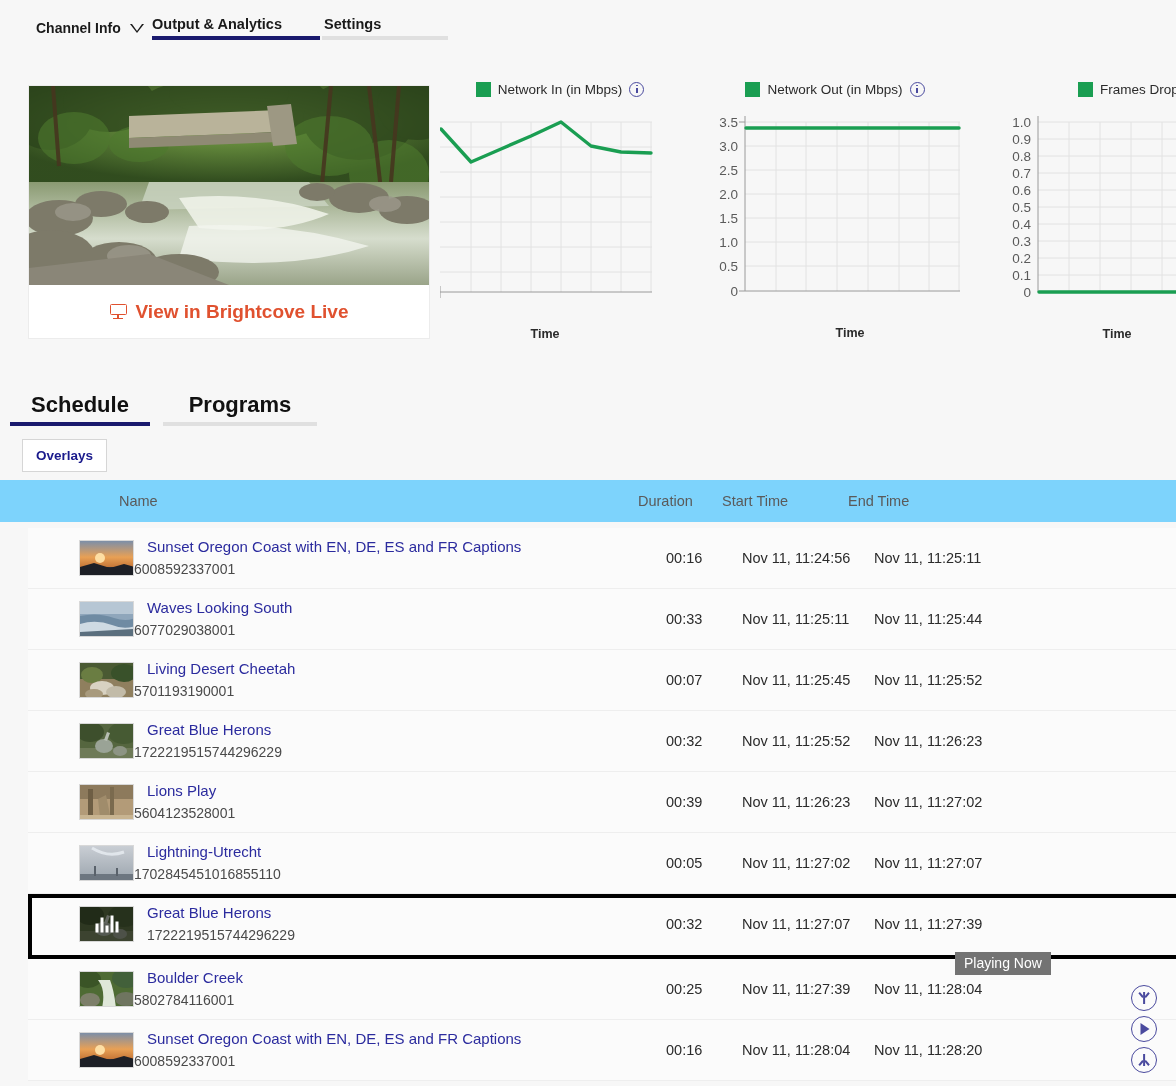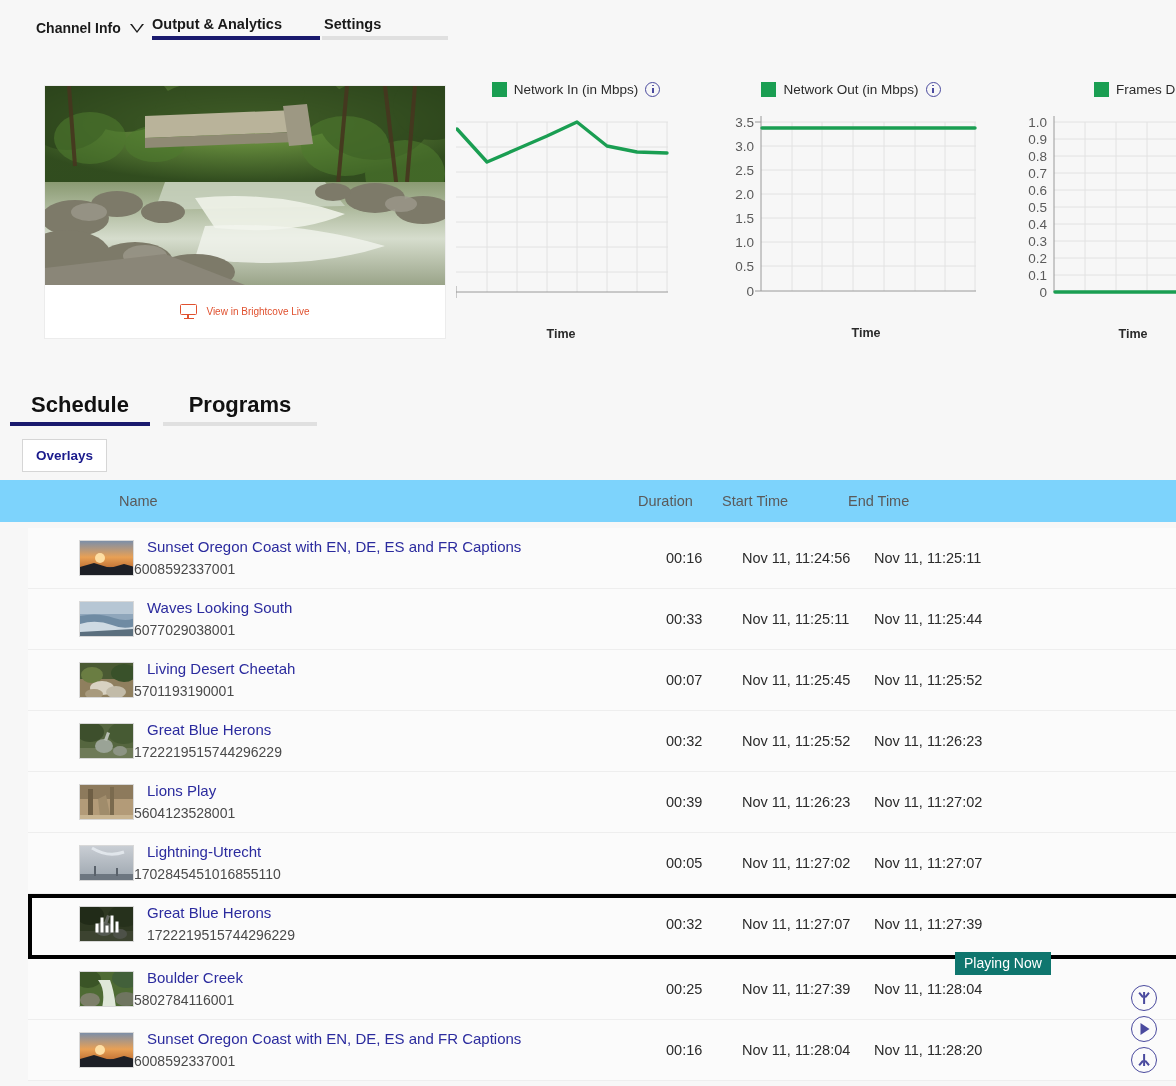--- a/index.html
+++ b/index.html
@@ -44,37 +44,37 @@
     border-right: 5.2px solid transparent;
     border-top: 7px solid #f7f7f7;
   }
   .tabwrap { position: relative; height: 44px; }
   .tab-out { position: absolute; left: 152px; top: 12px; width: 168px; text-align: center; }
   .tab-set { position: absolute; left: 324px; top: 12px; width: 122px; text-align: center; }
   .bar-active { position: absolute; height: 4px; background: #1a1a6e; }
   .bar-idle { position: absolute; height: 4px; background: #e0e0e0; }
 
   
-  .analytics { position: absolute; left: 16px; top: 78px; width: 1018px; height: 280px; }
+  .analytics { position: absolute; left: 0; top: 78px; width: 1018px; height: 280px; }
 
   .video-card {
     position: absolute; left: 29px; top: 8px; width: 400px; height: 252px;
     background: #fff; box-shadow: 0 0 0 1px #ececec;
     z-index: 5;
   }
   .video-still {
     position: absolute; left: 0; top: 0; width: 400px; height: 199px;
     overflow: hidden; background: #3c5a2a;
   }
   .video-link-bar {
     position: absolute; left: 0; bottom: 0; width: 400px; height: 53px;
     background: #fff; display: flex; align-items: center; justify-content: center;
     gap: 9px; cursor: pointer;
   }
-  .video-link-bar .txt { font-size: 10px; color: #e0512f; }
+  .video-link-bar .txt { font-size: 19px; color: #e0512f; font-weight: bold; }
   .monitor-ico { width: 17px; height: 15px; position: relative; }
   .monitor-ico .scr {
     position: absolute; left: 0; top: 0; width: 17px; height: 11px;
     border: 1.6px solid #e0512f; border-radius: 1.5px;
   }
   .monitor-ico .stand {
     position: absolute; left: 7px; top: 11px; width: 2px; height: 3px; background: #e0512f;
   }
   .monitor-ico .base {
     position: absolute; left: 3.5px; top: 13.5px; width: 10px; height: 1.6px; background: #e0512f;
@@ -158,21 +158,21 @@
   }
   .row.playing .thumb { left: 47px; top: 8px; }
   .row.playing .title { left: 115px; top: 6px; }
   .row.playing .subid { left: 115px; top: 29px; }
   .row.playing .dur   { left: 634px; top: 18px; }
   .row.playing .start { left: 710px; top: 18px; }
   .row.playing .end   { left: 842px; top: 18px; }
 
   .playing-badge {
     position: absolute; left: 955px; top: 952px;
-    background: #0f766e; color: #fff; font-size: 14px;
+    background: #737373; color: #fff; font-size: 14px;
     padding: 3px 9px 4px; z-index: 30; white-space: nowrap;
   }
 
   .eq-thumb { position: relative; width: 100%; height: 100%; }
   .eq-thumb .shade { position: absolute; inset: 0; background: rgba(0,0,0,0.45); }
   .eq-bars {
     position: absolute; left: 50%; top: 50%; transform: translate(-50%,-50%);
     display: flex; align-items: flex-end; gap: 2px; height: 17px;
   }
   .eq-bars i { display: block; width: 3px; background: #fff; }

